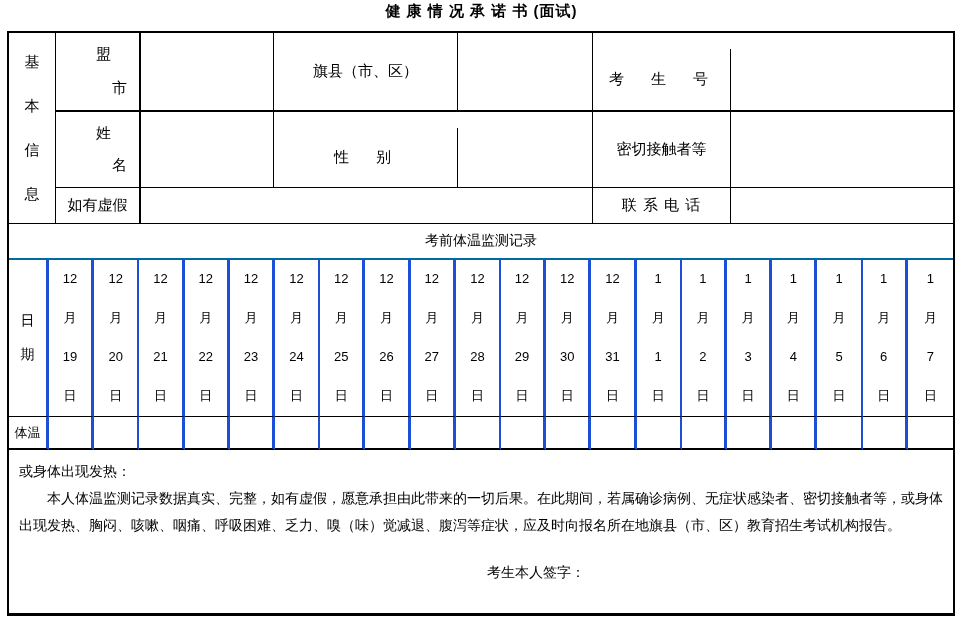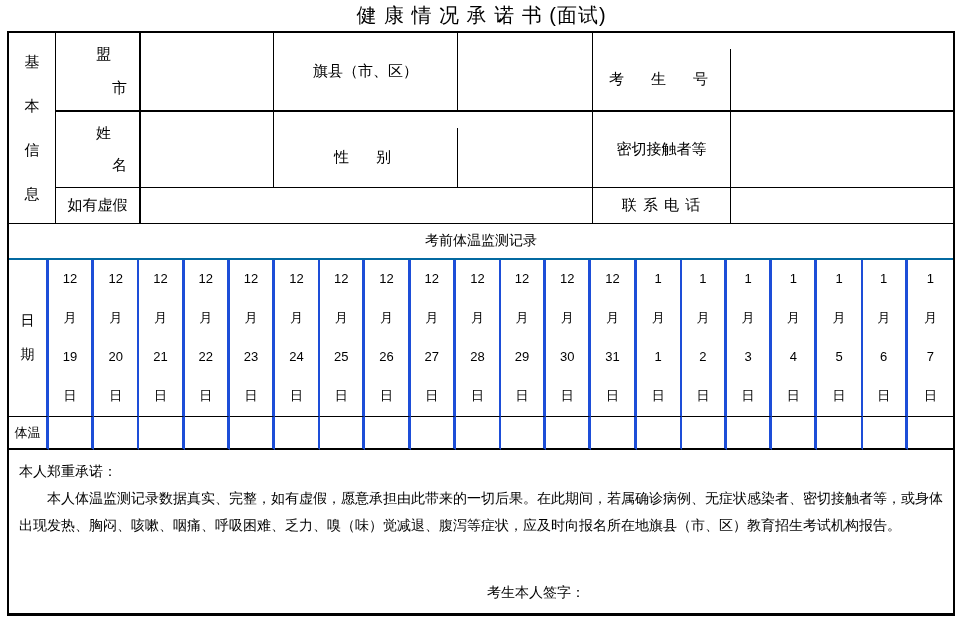--- a/index.html
+++ b/index.html
@@ -6,21 +6,21 @@
   html,body { background:#fff; }
   body {
     width:963px; height:626px;
     font-family:"Liberation Sans","DejaVu Sans",sans-serif;
     color:#000; overflow:hidden;
   }
   .page { position:relative; width:963px; height:626px; background:#fff; }
 
   .doc-title {
     position:absolute; top:2px; left:0; width:100%;
-    text-align:center; font-size:20px; font-weight:normal; letter-spacing:1px;
+    text-align:center; font-size:15px; font-weight:bold; letter-spacing:1px;
   }
 
   .form-table {
     position:absolute; top:31px; left:7px; width:948px;
     border:2px solid #000; border-bottom-width:3px; background:#fff;
   }
 
   
   .top-grid {
     display:grid;
@@ -63,21 +63,21 @@
   .date-label { grid-column:1; grid-row:1; flex-direction:column; gap:16px; font-size:14px; }
   .temp-label { grid-column:1; grid-row:2; font-size:13px; border-bottom-width:2px; }
   .date-cell  { flex-direction:column; justify-content:space-between; padding:11px 0; }
   .temp-cell  { border-bottom-width:2px; }
   .thick-r    { border-right-width:2px; }
   .last-col   { border-right:none; }
 
   
   .commitment { height:163px; padding:8px 10px 0 10px; font-size:14px; line-height:27px; }
   .commitment .para { text-indent:2em; }
-  .commitment .sig  { text-align:center; margin-top:40px; padding-left:110px; }
+  .commitment .sig  { text-align:center; margin-top:20px; padding-left:110px; }
 </style>
 </head>
 <body>
 
 <div class="page">
 
   <div class="doc-title">健 康 情 况 承 诺 书 (面试)</div>
 
   <div class="form-table">
 
@@ -259,19 +259,19 @@
         <div class="dcell date-cell last-col" style="grid-area: 1 / 21;">
           <span>1</span>
           <span>月</span>
           <span>7</span>
           <span>日</span>
         </div>
         <div class="dcell temp-cell last-col" style="grid-area: 2 / 21;"></div>
       </div>
 
     <div class="commitment">
-      <div>本人郑重承诺：</div>
+      <div>或身体出现发热：</div>
       <div class="para">本人体温监测记录数据真实、完整，如有虚假，愿意承担由此带来的一切后果。在此期间，若属确诊病例、无症状感染者、密切接触者等，或身体出现发热、胸闷、咳嗽、咽痛、呼吸困难、乏力、嗅（味）觉减退、腹泻等症状，应及时向报名所在地旗县（市、区）教育招生考试机构报告。</div>
       <div class="sig">考生本人签字：</div>
     </div>
 
   </div>
 </div>
 
 </body></html>

